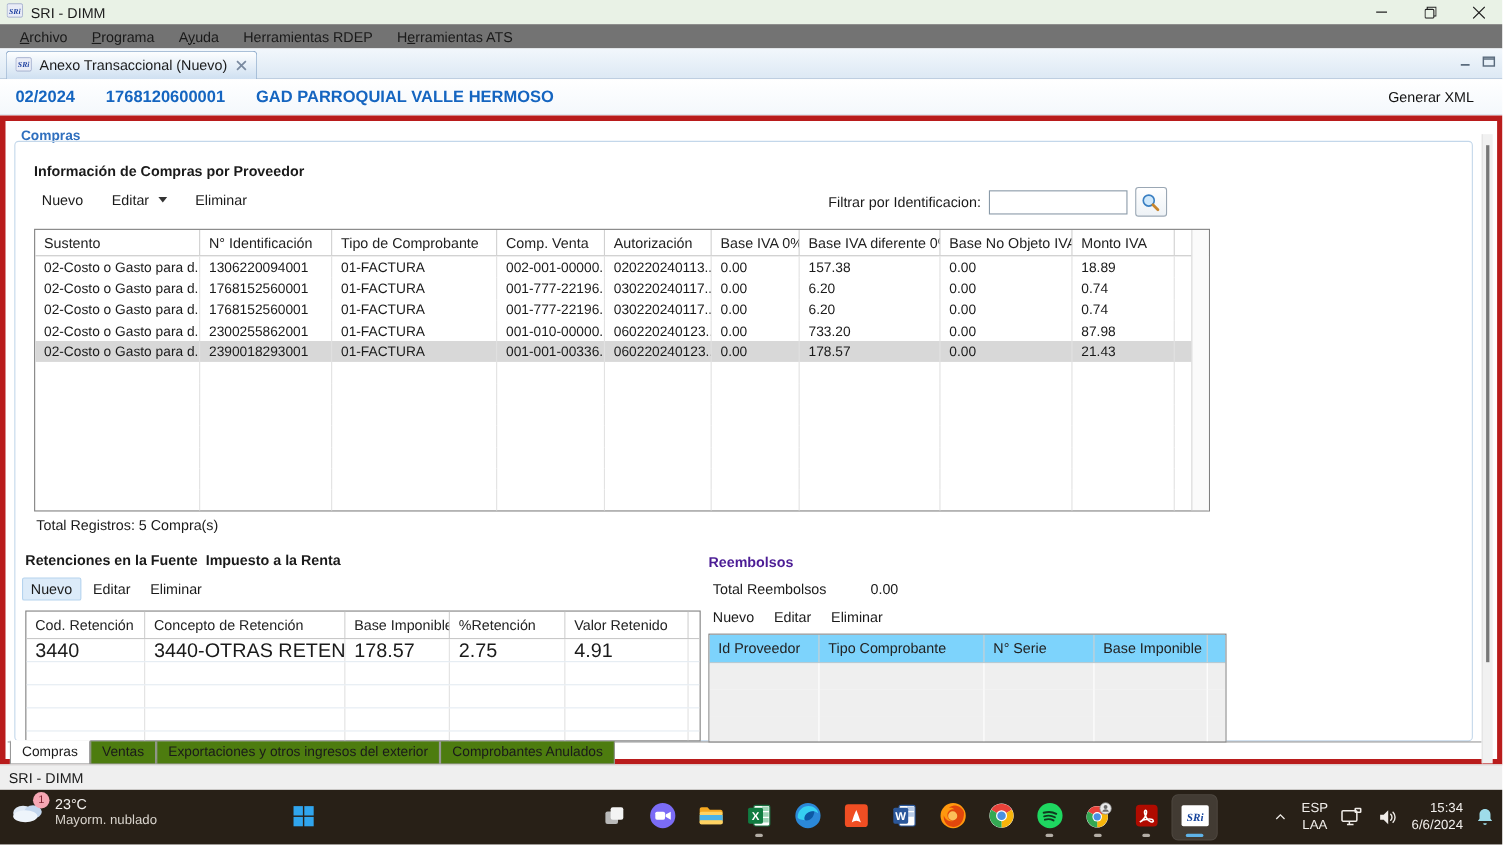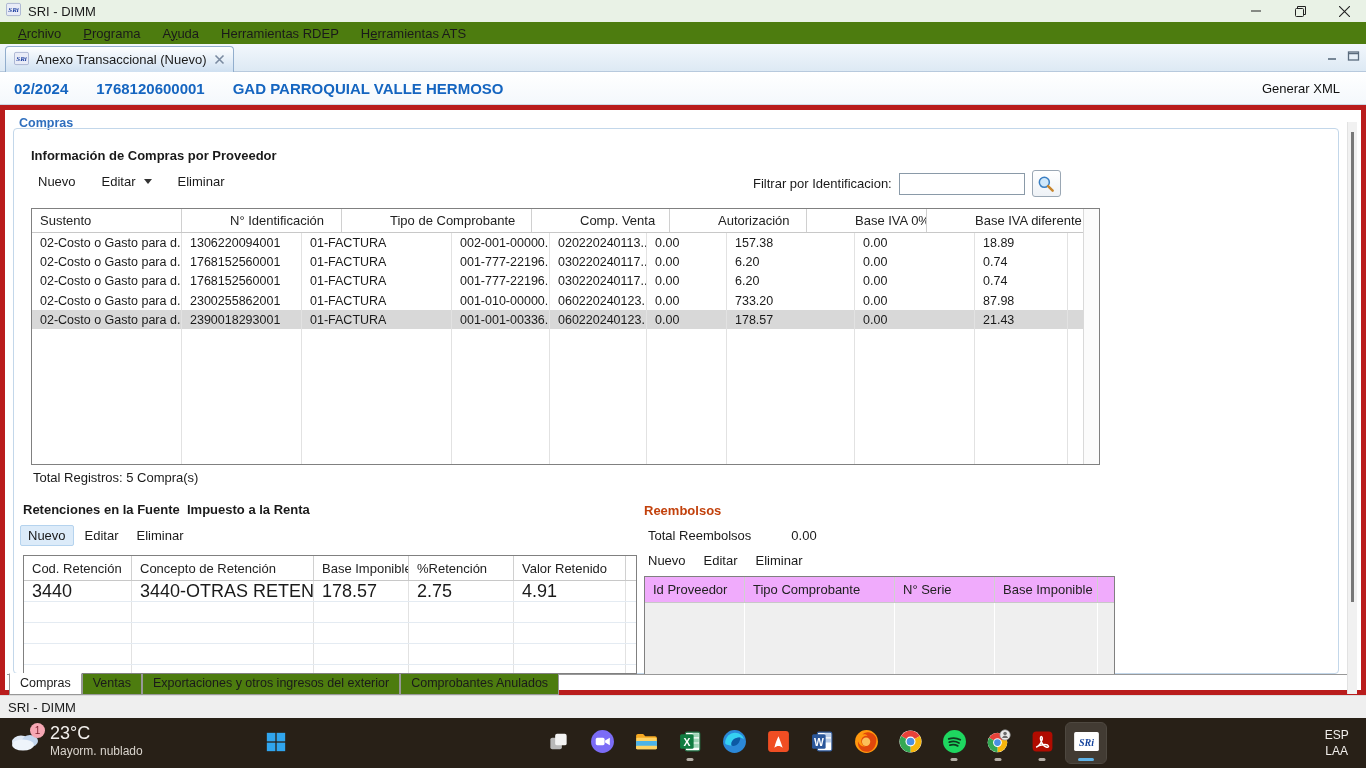--- a/index.html
+++ b/index.html
@@ -5,21 +5,21 @@
   * { margin:0; padding:0; box-sizing:border-box; }
   html,body { width:1366px; height:768px; overflow:hidden; }
   body { font-family:"Liberation Sans", sans-serif; font-size:13px; color:#1a1a1a; background:#fff; }
   #app { position:relative; width:1366px; height:768px; overflow:hidden; background:#fff; }
 
   
   #titlebar { position:absolute; top:0; left:0; width:100%; height:22px; background:#e9f2e6; display:flex; align-items:center; padding-left:6px; gap:7px; }
   #titlebar .title { font-size:13px; }
   #win-controls { position:absolute; right:0; top:0; height:22px; display:flex; }
   #win-controls .wc { width:44px; height:22px; display:flex; align-items:center; justify-content:center; }
-  #menubar { position:absolute; top:22px; left:0; width:100%; height:22px; background:#4d7c0f; display:flex; align-items:center; padding-left:8px; gap:2px; }
+  #menubar { position:absolute; top:22px; left:0; width:100%; height:22px; background:#737373; display:flex; align-items:center; padding-left:8px; gap:2px; }
   .menu-item { padding:2px 10px; cursor:default; }
   #tabstrip { position:absolute; top:44px; left:0; width:100%; height:28px; background:linear-gradient(#f2f7fc,#dde9f4); border-bottom:1px solid #b7c9dd; }
   #editor-tab { position:absolute; left:5px; top:2px; height:26px; padding:0 8px; display:flex; align-items:center; gap:7px; background:linear-gradient(#fdfeff,#cfe0f1); border:1px solid #92aecd; border-bottom:none; border-radius:4px 4px 0 0; }
   #view-controls { position:absolute; right:6px; top:6px; display:flex; gap:8px; }
 
   
   #appheader { position:absolute; top:72px; left:0; width:100%; height:33px; background:linear-gradient(#ffffff,#f4f8fc); border-bottom:1px solid #cdd9e6; }
   #appheader .period-line { position:absolute; left:14px; top:8px; font-size:15px; font-weight:bold; color:#1565c0; display:flex; gap:28px; }
   #generate-xml { position:absolute; right:26px; top:9px; font-size:13px; color:#111; cursor:default; }
 
@@ -37,72 +37,72 @@
 
   
   .dtable { position:absolute; border:1px solid #808080; background:#fff; overflow:hidden; }
   .trow { display:grid; align-items:center; }
   .thead { border-bottom:1px solid #c8c8c8; }
   .thead .tc { font-size:13px; color:#222; }
   .tc { padding:0 8px; border-right:1px solid #e2e2e2; height:100%; display:flex; align-items:center; overflow:hidden; white-space:nowrap; }
   .thead .tc { border-right:1px solid #d0d0d0; }
   #compras-table { left:26px; top:98px; width:1069px; height:257px; }
   #compras-table .trow { grid-template-columns:150px 120px 150px 98px 97px 80px 128px 120px 93px 1fr; }
-  #compras-table .thead { height:24px;gap:40px; }
+  #compras-table .thead { height:24px; }
   #compras-table .tbody-row { height:19.3px; font-size:12.5px; }
   .row-selected { background:#d8d8d8; }
   #compras-scroll { position:absolute; right:0; top:0; width:16px; bottom:0; background:#fbfbfb; border-left:1px solid #d9d9d9; }
   #total1 { position:absolute; left:28px; top:360px; }
 
   #ret-title { position:absolute; left:18px; top:392px; font-weight:bold; white-space:pre; }
   #ret-toolbar { position:absolute; left:22px; top:418px; display:flex; align-items:center; gap:18px; }
   .tb-hl { background:#dcebf9; border:1px solid #b5d3ee; border-radius:2px; padding:2px 7px; margin:-3px -7px; }
   #ret-table { left:18px; top:445px; width:614px; height:119px; }
   #ret-table .trow { grid-template-columns:108px 182px 95px 105px 112px 1fr; }
   #ret-table .thead { height:25px; }
   #ret-table .tbody-row { height:21px; border-bottom:1px solid #e4ebf2; font-size:18px; }
 
-  .disabled-txt { color:#c2410c; }
+  .disabled-txt { color:#4c1d95; }
   #reemb-title { position:absolute; left:639px; top:393px; font-weight:bold; }
   #reemb-total { position:absolute; left:643px; top:418px; display:flex; gap:40px; }
   #reemb-toolbar { position:absolute; left:643px; top:443px; display:flex; align-items:center; gap:18px; }
   #reemb-table { left:639px; top:466px; width:471px; height:99px; }
   #reemb-table .trow { grid-template-columns:100px 150px 100px 103px 1fr; }
-  #reemb-table .thead { height:26px; background:#f0abfc; }
+  #reemb-table .thead { height:26px; background:#7dd3fc; }
   #reemb-table .tbody-row { height:24px; background:#efefef; }
   #reemb-table .tbody-row .tc { border-right:1px solid #fff; }
 
   
   #tabline { position:absolute; left:2px; top:564px; width:1340px; border-top:1px solid #989898; }
   #bottom-tabs { position:absolute; left:4px; top:564px; display:flex; height:21px; }
   .btab { padding:2px 10px 0 10px; border:1px solid #989898; border-top:none; background:#4d7c0f; font-size:12.5px; white-space:nowrap; }
   .btab.active { background:#fff; border-top:1px solid #fff; margin-top:-1px; }
 
   
   #slim-scroll { position:absolute; left:1342px; top:12px; width:10px; height:572px; background:#f1f1f1; border-left:1px solid #e2e2e2; }
   #slim-thumb { position:absolute; left:3px; top:10px; width:3px; height:470px; background:#787878; }
 
   
   #statusbar { position:absolute; top:695px; left:0; width:100%; height:23px; background:#efefef; display:flex; align-items:center; padding-left:8px; border-top:1px solid #dcdcdc; }
 
   
   #taskbar { position:absolute; top:718px; left:0; width:100%; height:50px; background:#282017; color:#f2efec; }
   #weather { position:absolute; left:8px; top:5px; display:flex; gap:8px; align-items:center; cursor:default; }
   #weather-badge { position:absolute; left:22px; top:-3px; width:15px; height:15px; background:#f6a7b4; border-radius:50%; font-size:10px; color:#7c1f2d; display:flex; align-items:center; justify-content:center; }
-  #weather .wtxt1 { font-size:18px; }
+  #weather .wtxt1 { font-size:13px; }
   #weather .wtxt2 { font-size:12px; color:#d9d4cd; }
   #start-btn { position:absolute; left:265px; top:13px; cursor:default; }
   #search-pill { position:absolute; left:308px; top:9px; width:220px; height:32px; background:#3a332b; border:1px solid #52493f; border-radius:16px; display:flex; align-items:center; padding:0 10px; gap:8px; }
   #search-pill .stext { color:#e6e1da; font-size:13px; flex:1; }
   #task-icons { position:absolute; left:538px; top:5px; display:flex; gap:4px; }
   .tslot { width:40px; height:40px; border-radius:5px; display:flex; align-items:center; justify-content:center; position:relative; cursor:default; }
   .tslot.active { background:rgba(255,255,255,.12); outline:1px solid rgba(255,255,255,.18); }
   .run-dot { position:absolute; bottom:2px; left:50%; transform:translateX(-50%); width:7px; height:3px; border-radius:2px; background:#b3ada5; }
   .tslot.active .run-dot { width:16px; background:#5fb3e8; }
-  #tray { position:absolute; right:6px; top:0; height:50px; display:flex; align-items:center; gap:10px;flex-direction:column; }
+  #tray { position:absolute; right:6px; top:0; height:50px; display:flex; align-items:center; gap:10px; }
   #tray .lang { text-align:center; font-size:12px; line-height:1.3; }
   #tray .clock { text-align:right; font-size:12px; line-height:1.3; }
 </style>
 </head>
 <body>
 <div id="app">
 
   <div id="titlebar">
     <span id="title-logo"><svg viewBox="0 0 16 16" width="15" height="15">
           <rect x="0.5" y="1.5" width="15" height="13" rx="1.5" fill="#e9ecf7" stroke="#9aa6c8" stroke-width="0.8"></rect>

